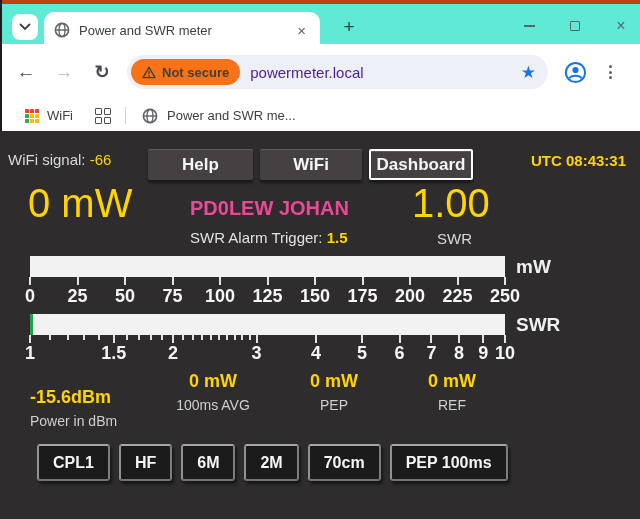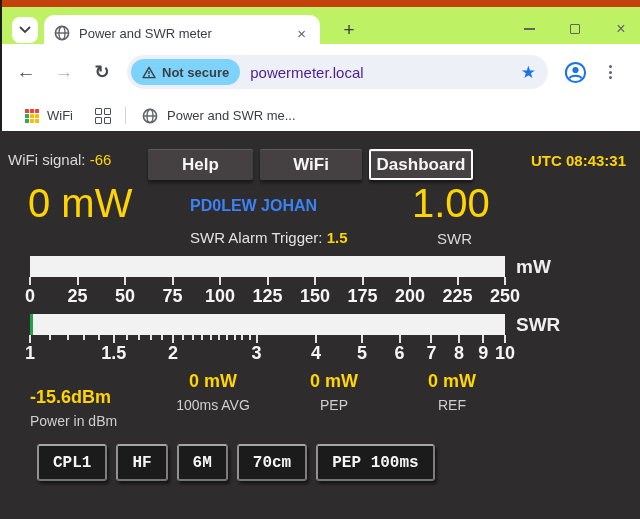--- a/index.html
+++ b/index.html
@@ -2,21 +2,21 @@
 <html><head>
 <meta charset="utf-8">
 <style>
   * { box-sizing: border-box; margin: 0; padding: 0; }
   body { width: 640px; height: 519px; font-family: "Liberation Sans", sans-serif; background:#fff; }
   .window { position: relative; width: 640px; height: 519px; overflow: hidden; }
 
   
   .chrome { position: relative; }
   .chrome::before { content:""; position:absolute; left:0; top:0; width:2px; height:131px; background:#1d1d1d; z-index:5; }
-  .tabstrip { position: relative; height: 44px; background: #bef264; border-top: 7px solid #c2410c; }
+  .tabstrip { position: relative; height: 44px; background: #5eead4; border-top: 4px solid #c2410c; }
   .tab-search { position:absolute; left:12px; top:10px; width:26px; height:26px; background:#fff; border-radius:8px;
                 display:flex; align-items:center; justify-content:center; cursor:pointer; }
   .tab { position:absolute; left:44px; top:8px; width:276px; height:36px; background:#fff;
          border-radius:10px 10px 0 0; display:flex; align-items:center; padding:0 10px; }
   .tab-title { flex:1; margin-left:9px; font-size:13px; color:#3c4043; white-space:nowrap; overflow:hidden; }
   .tab-close { font-size:15px; color:#5f6368; padding:0 4px; cursor:pointer; }
   .new-tab { position:absolute; left:336px; top:10px; width:26px; height:26px; display:flex; align-items:center;
              justify-content:center; font-size:19px; color:#3c4043; cursor:pointer; }
   .win-controls { position:absolute; right:10px; top:0; height:44px; display:flex; align-items:center; gap:28px; }
   .wc { width:18px; height:18px; display:flex; align-items:center; justify-content:center; color:#5f6368; cursor:pointer; }
@@ -25,21 +25,21 @@
   .wc-close { font-size:16px; line-height:1; }
 
   .toolbar { position:relative; height:56px; background:#fff; display:flex; align-items:center; }
   .navbtn { width:30px; height:30px; display:flex; align-items:center; justify-content:center;
             font-size:19px; color:#46494d; cursor:pointer; }
   .navbtn.back { margin-left:11px; }
   .navbtn.fwd { margin-left:8px; color:#b4b8bd; }
   .navbtn.reload { margin-left:8px; font-size:18px; font-weight:bold; }
   .omnibox { position:relative; margin-left:10px; width:421px; height:34px; background:#edf0f7;
              border-radius:17px; display:flex; align-items:center; padding:0 12px 0 4px; cursor:text; }
-  .chip { height:26px; background:#7dd3fc; border-radius:13px; display:flex; align-items:center;
+  .chip { height:26px; background:#f97316; border-radius:13px; display:flex; align-items:center;
           gap:6px; padding:0 11px; cursor:pointer; }
   .chip-label { font-size:13px; font-weight:bold; color:#3c4043; }
   .url { margin-left:10px; font-size:15px; color:#4c1d95; flex:1; }
   .star { font-size:17px; color:#1a73e8; cursor:pointer; }
   .profile { margin-left:16px; cursor:pointer; display:flex; }
   .menu-dots { margin-left:16px; margin-right:12px; display:flex; flex-direction:column; gap:2.5px; padding:6px; cursor:pointer; }
   .menu-dots i { width:3px; height:3px; border-radius:50%; background:#5f6368; }
 
   .bookmarks { height:31px; background:#fff; display:flex; align-items:center; }
   .apps-btn { display:flex; align-items:center; gap:8px; margin-left:25px; cursor:pointer; }
@@ -55,42 +55,42 @@
   .page { position:relative; height:388px; background:#2e2c2d; color:#e4e4e4; }
   .yellow { color:#ffd400; }
   .wifi-row { position:absolute; left:8px; top:20px; font-size:15px; color:#d9d9d9; }
   .utc { position:absolute; right:14px; top:21px; font-size:15px; font-weight:bold; }
   .topbtn { position:absolute; top:18px; height:31px; background:#454143; color:#f5f5f5;
             font-family:"Liberation Sans",sans-serif; font-size:17px; font-weight:bold; border:none; border-radius:2px;
             box-shadow: inset 0 1px 0 rgba(255,255,255,.14), 0 3px 3px rgba(0,0,0,.45); cursor:pointer; }
   .topbtn.focused { border:2px solid #fdfdfd;text-align:center; }
 
   .big-val { position:absolute; font-size:40px; line-height:1; }
-  .callsign { position:absolute; left:190px; top:66px; font-size:16px; font-weight:bold; color:#3b82f6; }
+  .callsign { position:absolute; left:190px; top:66px; font-size:20px; font-weight:bold; color:#ec4899; }
   .alarm { position:absolute; left:190px; top:98px; font-size:15px; color:#e2e2e2; }
   .alarm b { font-weight:bold; }
   .swr-sub { position:absolute; left:437px; top:99px; font-size:15px; color:#d9d9d9; }
 
   .meter-track { position:absolute; left:30px; width:475px; height:21px; background:#f2f2f2; }
   .meter-fill { position:absolute; left:0; top:0; bottom:0; width:0; }
   .meter-unit { position:absolute; left:516px; font-size:19px; font-weight:bold; color:#efefef; }
   .ticks { position:absolute; left:30px; width:475px; height:9px; }
   .tick { position:absolute; top:0; width:2px; margin-left:-1px; height:8px; background:#e3e3e3; }
   .tick.minor { height:5px; }
   .tick-labels { position:absolute; left:30px; width:475px; height:20px; }
   .tick-label { position:absolute; transform:translateX(-50%); font-size:18px; font-weight:bold;
                 color:#f5f5f5; white-space:nowrap; }
 
   .stat { position:absolute; top:240px; text-align:center; }
   .stat.left { text-align:left;margin-top:16px; }
   .stat .v { font-size:18px; font-weight:bold; color:#ffd400; }
   .stat .l { margin-top:5px; font-size:14px; color:#cfcfcf; }
 
   .band-row { position:absolute; left:37px; top:313px; display:flex; gap:9px; }
-  .bandbtn { height:37px; padding:0 14px; background:#1b1b1b; color:#f5f5f5; font-family:Liberation Mono, monospace;
+  .bandbtn { height:37px; padding:0 14px; background:#1b1b1b; color:#f5f5f5; font-family:Liberation Sans, sans-serif;
              font-size:16px; font-weight:bold; border:2px solid; border-color:#a6a6a6 #7d7d7d #747474 #929292;
              border-radius:3px; box-shadow:2px 3px 3px rgba(0,0,0,.5); cursor:pointer; }
 </style>
 </head>
 <body>
 
 <div class="window">
 
   <div class="chrome">
     <div class="tabstrip">
@@ -298,17 +298,18 @@
     </div>
     <div class="stat" style="left:452px;transform:translateX(-50%);">
       <div class="v">0 mW</div>
       <div class="l">REF</div>
     </div>
 
     <div class="band-row">
       <button class="bandbtn">CPL1</button>
       <button class="bandbtn">HF</button>
       <button class="bandbtn">6M</button>
+      <button class="bandbtn">2M</button>
       <button class="bandbtn">70cm</button>
       <button class="bandbtn">PEP 100ms</button>
     </div>
   </div>
 </div>
 
 </body></html>

